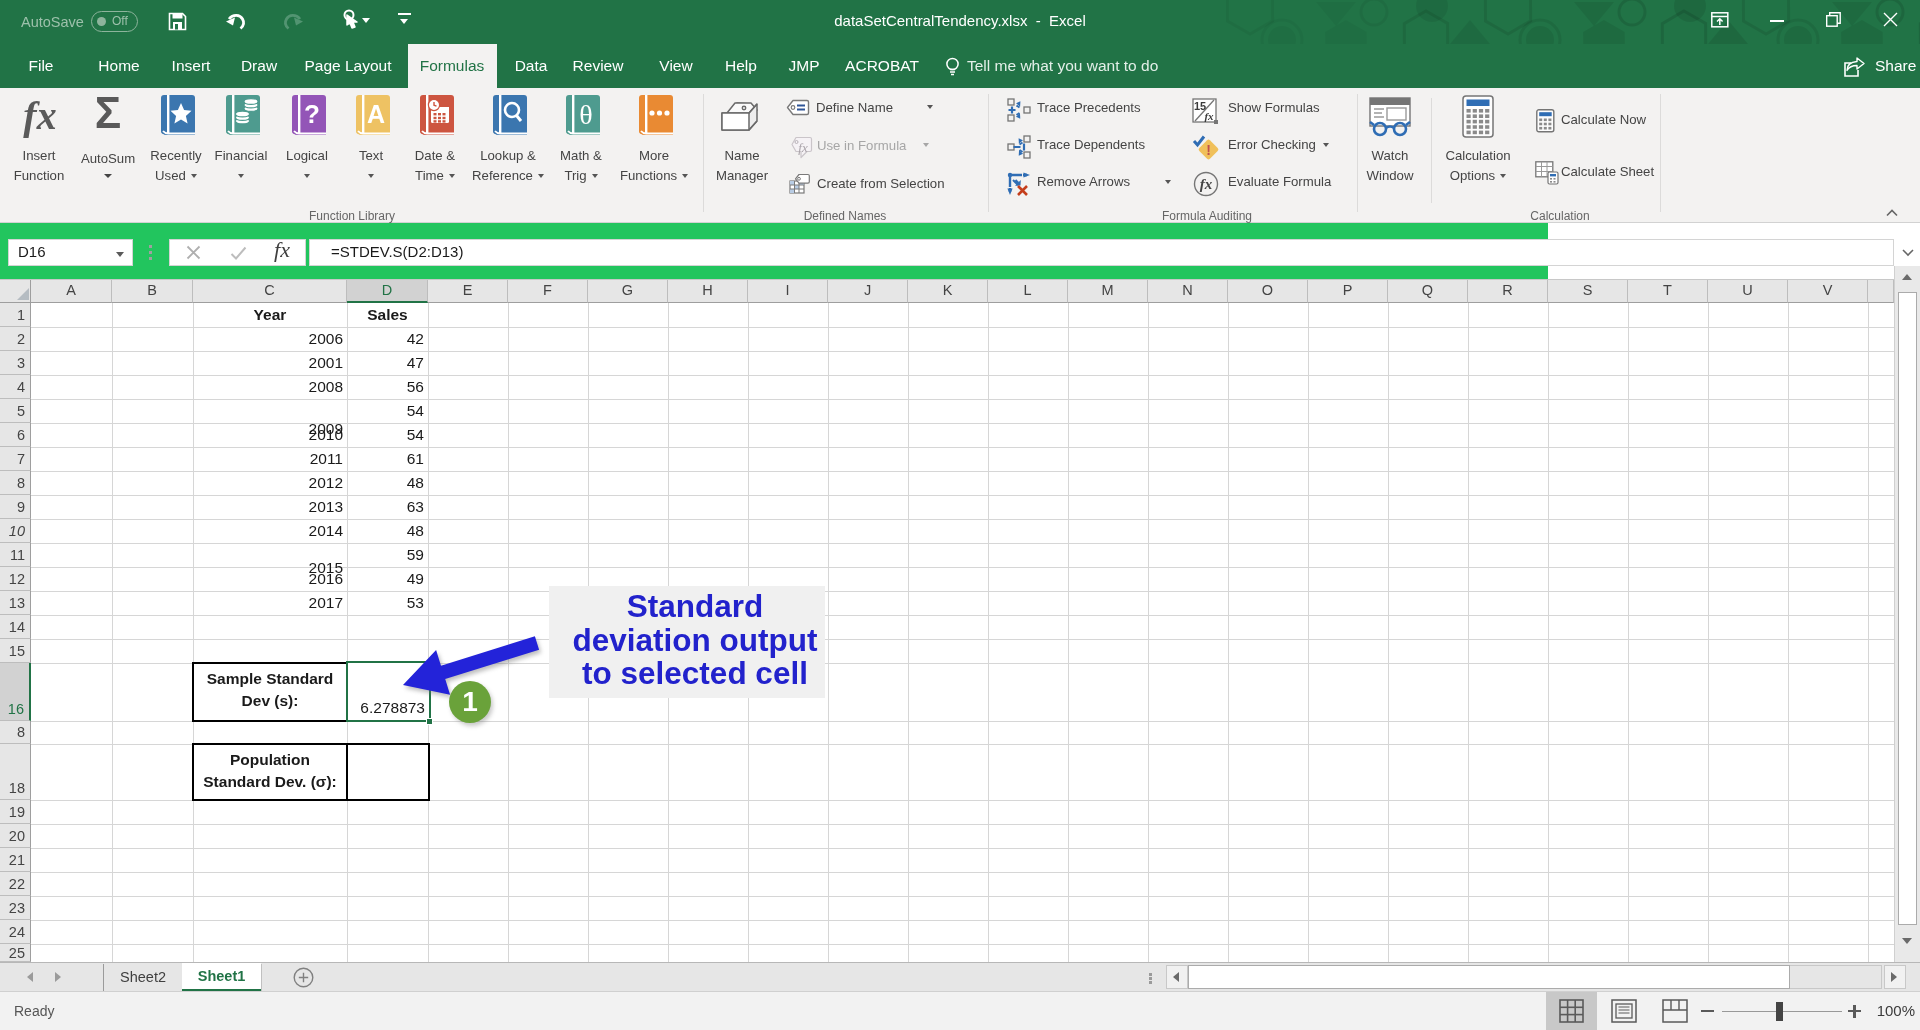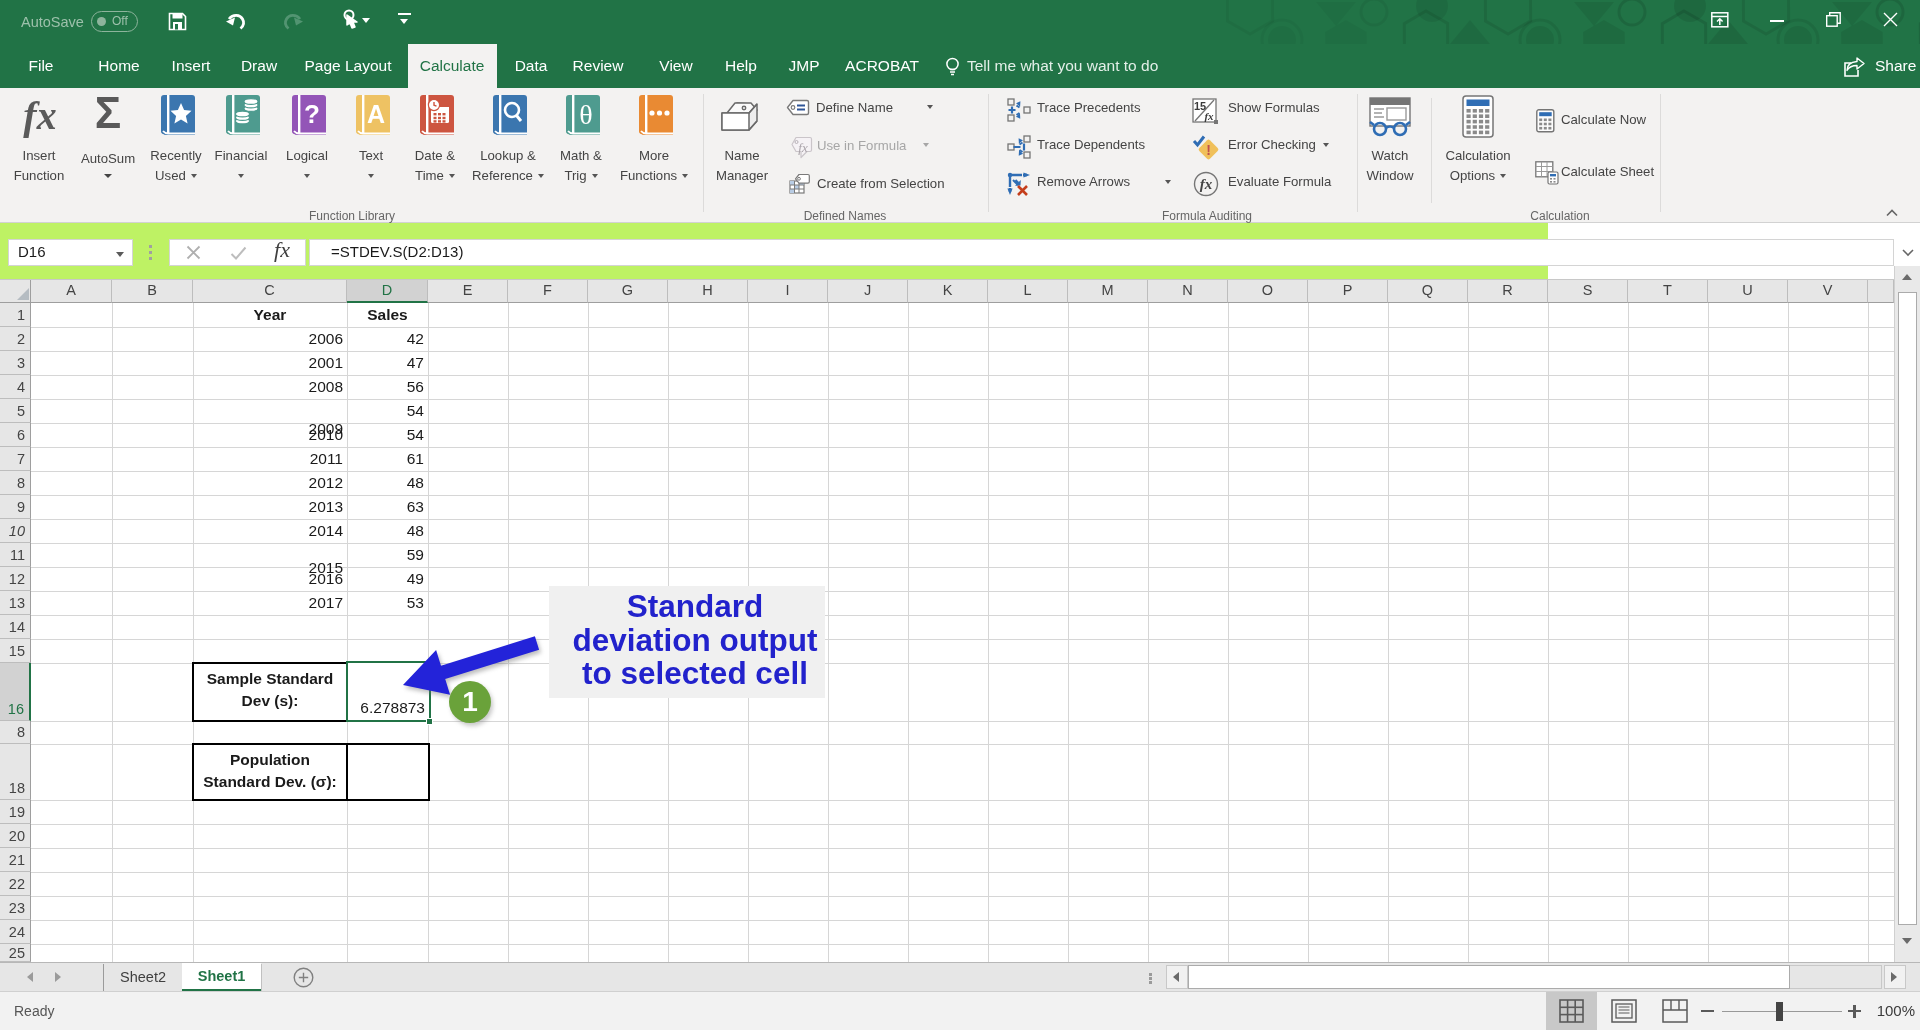--- a/index.html
+++ b/index.html
@@ -8,21 +8,21 @@
 .titlebar{left:0;top:0;width:1920px;height:44px;background:#217346;}
 .tabrow{left:0;top:44px;width:1920px;height:44px;background:#217346;}
 .tabtext{position:absolute;top:0;height:44px;line-height:44px;color:#fff;font-size:15.5px;text-align:center;}
 .activetab{position:absolute;left:408px;top:0;width:89px;height:44px;background:#f3f2f1;}
 .ribbon{left:0;top:88px;width:1920px;height:135px;background:#f3f2f1;border-bottom:1px solid #d2d2d2;}
 .gsep{position:absolute;top:6px;width:1px;height:118px;background:#dcdbda;}
 .glabel{position:absolute;top:121px;font-size:12px;color:#666;text-align:center;width:200px;}
 .biglabel{position:absolute;font-size:13.2px;color:#444;text-align:center;line-height:19.5px;}
 .srow{position:absolute;font-size:13.2px;color:#444;white-space:nowrap;}
 .srow.gray{color:#a6a6a6;}
-.fbar{left:0;top:223px;width:1548px;height:57px;background:#bef264;}
+.fbar{left:0;top:223px;width:1548px;height:57px;background:#22c55e;}
 .wbox{position:absolute;background:#fff;border:1px solid #d4d4d4;}
 .grid{left:0;top:280px;width:1894px;height:682px;background:#fff;overflow:hidden;}
 .colhdr{position:absolute;top:0;height:23px;background:#e6e6e6;border-right:1px solid #bdbdbd;color:#444;font-size:14.5px;text-align:center;line-height:22px;}
 .rowhdr{position:absolute;left:0;width:31px;background:#e6e6e6;border-bottom:1px solid #bdbdbd;color:#444;font-size:14.5px;text-align:right;padding-right:5px;}
 .vline{position:absolute;width:1px;background:#d6d6d6;}
 .hline{position:absolute;height:1px;background:#d6d6d6;}
 .cell{position:absolute;font-size:15.5px;color:#1a1a1a;white-space:nowrap;}
 .tabsbar{left:0;top:962px;width:1920px;height:29px;background:#e6e6e6;border-top:1px solid #b7b7b7;}
 .statusbar{left:0;top:991px;width:1920px;height:39px;background:#f2f2f2;border-top:1px solid #d0d0d0;}
 svg{position:absolute;overflow:visible;}
@@ -80,20 +80,21 @@
 <path d="M18 8 C14 3 7 3.5 4.5 8 C2.5 11.5 3.5 15 6.5 17.5" fill="none" stroke="#529471" stroke-width="2.8"></path>
 <polygon points="21,10.5 12,6.5 14,14.5" fill="#529471"></polygon>
     </svg>
     <svg class="abs" style="left:339px;top:9px;" width="22" height="25" viewBox="0 0 22 25">
 <circle cx="10" cy="6" r="4.5" fill="none" stroke="#fff" stroke-width="2"></circle>
 <path d="M8 6 v10 l3 -2 l2 5 l3 -1 l-2 -5 h4 z" fill="#fff" stroke="#fff" stroke-width="1.5" stroke-linejoin="round"></path>
     </svg>
     <div class="abs" style="left:362px;top:18px;width:0;height:0;border-left:4.5px solid transparent;border-right:4.5px solid transparent;border-top:5px solid #fff;"></div>
     <div class="abs" style="left:398px;top:13px;width:13px;height:2px;background:#fff;"></div>
     <div class="abs" style="left:400px;top:19px;width:0;height:0;border-left:4.5px solid transparent;border-right:4.5px solid transparent;border-top:5px solid #fff;"></div>
+    <div class="abs" style="left:660px;top:0;width:600px;height:44px;line-height:42px;text-align:center;color:#fff;font-size:15px;">dataSetCentralTendency.xlsx &nbsp;-&nbsp; Excel</div>
     <svg class="abs" style="left:1711px;top:12px;" width="18" height="19" viewBox="0 0 18 19">
 <rect x="0.8" y="0.8" width="16" height="14" fill="none" stroke="#fff" stroke-width="1.5"></rect>
 <line x1="0.8" y1="4.5" x2="16.8" y2="4.5" stroke="#fff" stroke-width="1.5"></line>
 <path d="M8.8 13 v-6 M6 9.5 l2.8 -2.8 l2.8 2.8" fill="none" stroke="#fff" stroke-width="1.5"></path>
     </svg>
     <div class="abs" style="left:1770px;top:20px;width:14px;height:1.6px;background:#fff;"></div>
     <svg class="abs" style="left:1826px;top:12px;" width="15" height="15" viewBox="0 0 15 15">
 <rect x="0.7" y="3.7" width="10.5" height="10.5" fill="none" stroke="#fff" stroke-width="1.4"></rect>
 <path d="M3.7 3.7 v-3 h10.5 v10.5 h-3" fill="none" stroke="#fff" stroke-width="1.4"></path>
     </svg>
@@ -107,21 +108,21 @@
     <div class="tabtext" style="left:119px;width:160px;margin-left:-80px;">Home</div>
     <div class="tabtext" style="left:191px;width:160px;margin-left:-80px;">Insert</div>
     <div class="tabtext" style="left:259px;width:160px;margin-left:-80px;">Draw</div>
     <div class="tabtext" style="left:348px;width:160px;margin-left:-80px;">Page Layout</div>
     <div class="tabtext" style="left:531px;width:160px;margin-left:-80px;">Data</div>
     <div class="tabtext" style="left:598px;width:160px;margin-left:-80px;">Review</div>
     <div class="tabtext" style="left:676px;width:160px;margin-left:-80px;">View</div>
     <div class="tabtext" style="left:741px;width:160px;margin-left:-80px;">Help</div>
     <div class="tabtext" style="left:804px;width:160px;margin-left:-80px;">JMP</div>
     <div class="tabtext" style="left:882px;width:160px;margin-left:-80px;">ACROBAT</div>
-    <div class="tabtext" style="left:452px;width:160px;margin-left:-80px;color:#217346;">Calculate</div>
+    <div class="tabtext" style="left:452px;width:160px;margin-left:-80px;color:#217346;">Formulas</div>
     <svg class="abs" style="left:944px;top:13px;" width="17" height="20" viewBox="0 0 17 20">
 <circle cx="8.5" cy="7" r="5.6" fill="none" stroke="#ffffff" stroke-width="1.5"></circle>
 <path d="M6 12.5 h5 M6 15 h5 M7 17.5 h3" stroke="#fff" stroke-width="1.4"></path>
     </svg>
     <div class="tabtext" style="left:967px;width:300px;text-align:left;color:#e3efe8;">Tell me what you want to do</div>
     <svg class="abs" style="left:1843px;top:11px;" width="24" height="22" viewBox="0 0 24 22">
 <path d="M8 8 h-6 v13 h13 v-6" fill="none" stroke="#fff" stroke-width="1.6"></path>
 <path d="M14 3 l7 5.5 l-7 5.5 v-3.5 c-5 0 -8 1.5 -10 5 c0 -5 3 -8.5 10 -9 z" fill="none" stroke="#fff" stroke-width="1.4" stroke-linejoin="round"></path>
     </svg>
     <div class="tabtext" style="left:1875px;width:60px;text-align:left;">Share</div>

